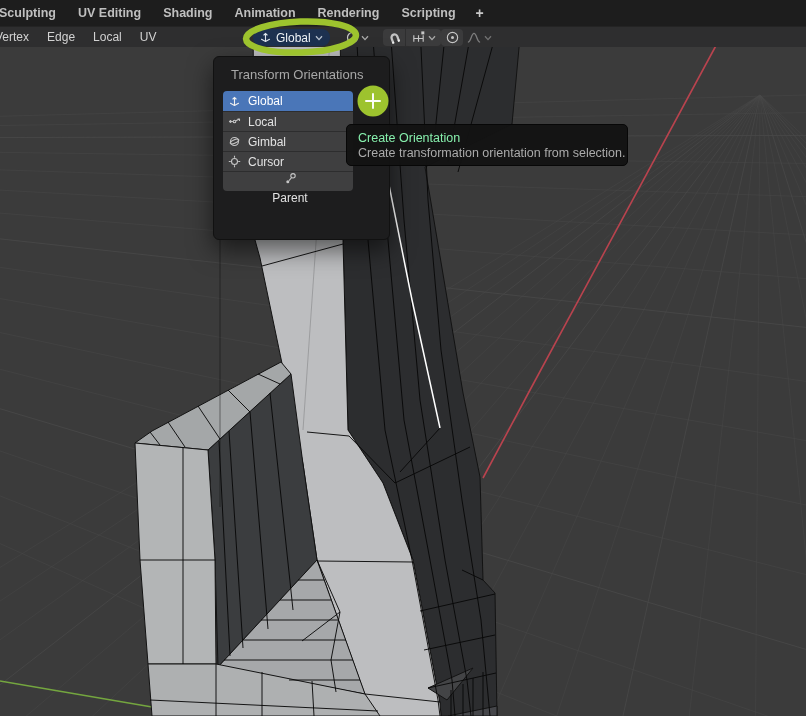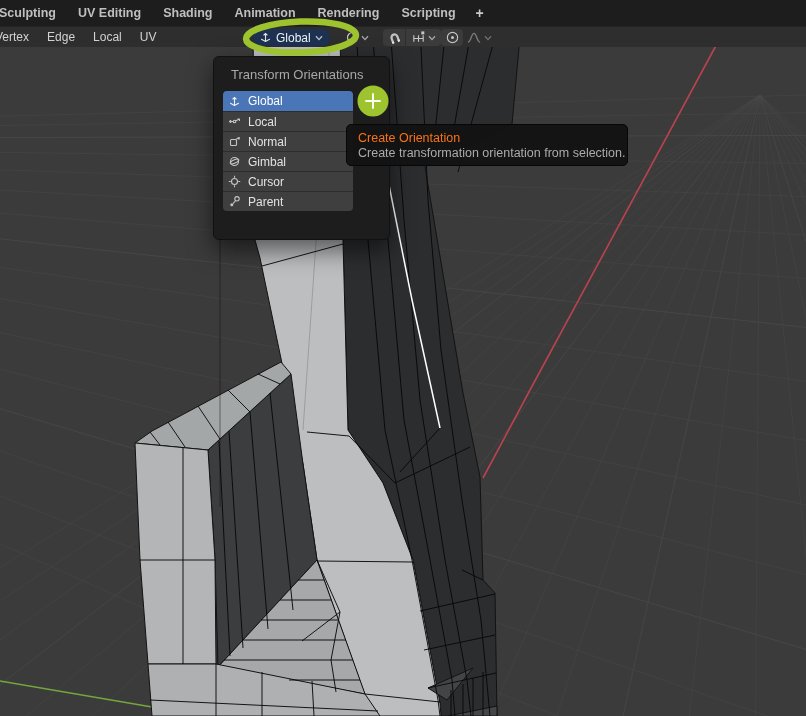--- a/index.html
+++ b/index.html
@@ -25,30 +25,30 @@
   svg.viewport{position:absolute;left:0;top:0;z-index:0;}
   
   .panel{position:absolute;left:213px;top:56px;width:177px;height:184px;background:#1d1d1e;
     border:1px solid #111;border-radius:6px;box-sizing:border-box;z-index:20;
     box-shadow:0 10px 24px rgba(0,0,0,.55);}
   .panel-title{font-size:13px;color:#a8a8a8;margin:10px 0 7px 17px;}
   .olist{position:absolute;left:9px;top:34px;width:130px;}
   .orow{display:flex;align-items:center;height:20px;background:#3f3f40;gap:6px;padding-left:4px;
     border-top:1px solid rgba(0,0,0,.28);box-sizing:border-box;}
   .orow:first-child{border-top:none;border-radius:4px 4px 0 0;}
-  .orow:last-child{border-radius:0 0 4px 4px;}
+  .orow:last-child{border-radius:0 0 4px 4px;flex-direction:column;}
   .orow.sel{background:var(--selection-blue,#4a76b8);}
   .orow .lbl{font-size:12px;color:#e2e2e2;}
   .orow.sel .lbl{color:#fff;}
   .oicon{width:15px;height:13px;display:flex;align-items:center;justify-content:center;flex:0 0 auto;}
   
   .tooltip{position:absolute;left:346px;top:124px;width:282px;height:42px;box-sizing:border-box;
     background:rgba(19,19,19,.97);border:1px solid #070707;border-radius:5px;z-index:30;
     padding:5px 11px 0 11px;}
-  .tt-title{font-size:12.5px;color:#f97316;line-height:16px;white-space:nowrap;}
+  .tt-title{font-size:12.5px;color:#86efac;line-height:16px;white-space:nowrap;}
   .tt-desc{font-size:12.5px;color:#ababab;line-height:15px;white-space:nowrap;}
   
   svg.annot{position:absolute;left:0;top:0;z-index:40;pointer-events:none;}
 </style>
 </head>
 <body>
 
 <div class="screen">
 
   <svg class="viewport" width="806" height="716" viewBox="0 0 806 716">
@@ -271,29 +271,20 @@
       <div class="orow">
         <span class="oicon">
           <svg width="13" height="13" viewBox="0 0 13 13" fill="none" stroke="#c5c5c5" stroke-width="1.1" stroke-linecap="round">
             <circle cx="6.5" cy="6.5" r="1.3"></circle>
               <path d="M1.5 6.5 h3 M1.5 6.5 l1.3 -1 M1.5 6.5 l1.3 1 M11.5 4 L8.3 5.6 M11.5 4 l-1.6 0 M11.5 4 l0 1.5"></path>
             </svg>
         </span>
         <span class="lbl">Local</span>
       </div>
 
-      <div class="orow">
-        <span class="oicon">
-          <svg width="13" height="13" viewBox="0 0 13 13" fill="none" stroke="#c5c5c5" stroke-width="1.1" stroke-linecap="round">
-            <rect x="2.5" y="4.5" width="6" height="6" rx="1"></rect>
-              <path d="M8.5 4 L11.5 2.8 M11.5 2.8 l-1.6 -0.1 M11.5 2.8 l-0.6 1.5"></path>
-            </svg>
-        </span>
-        <span class="lbl">Normal</span>
-      </div>
 
       <div class="orow">
         <span class="oicon">
           <svg width="13" height="13" viewBox="0 0 13 13" fill="none" stroke="#c5c5c5" stroke-width="1.1">
             <circle cx="6.5" cy="6.5" r="4"></circle>
               <ellipse cx="6.5" cy="6.5" rx="4.6" ry="1.7" transform="rotate(-24 6.5 6.5)"></ellipse>
             </svg>
         </span>
         <span class="lbl">Gimbal</span>
       </div>

